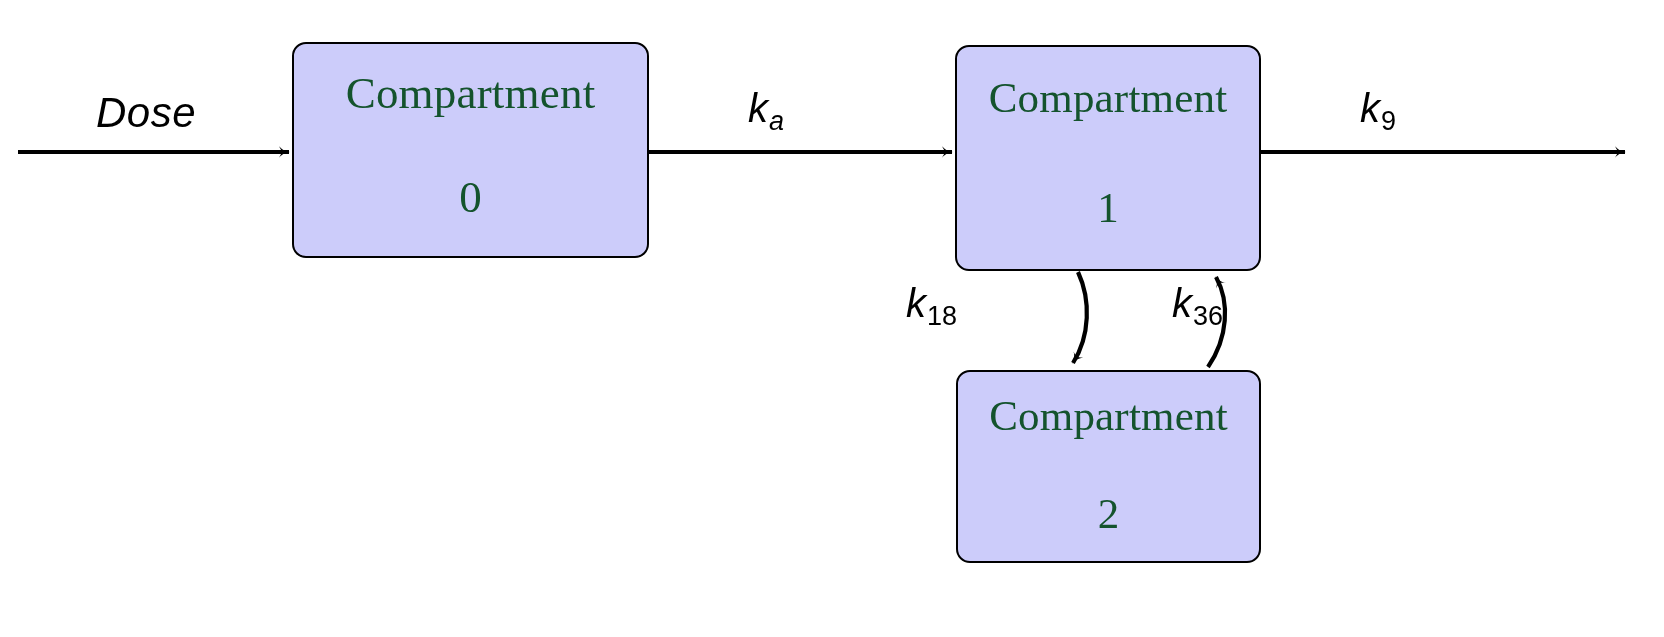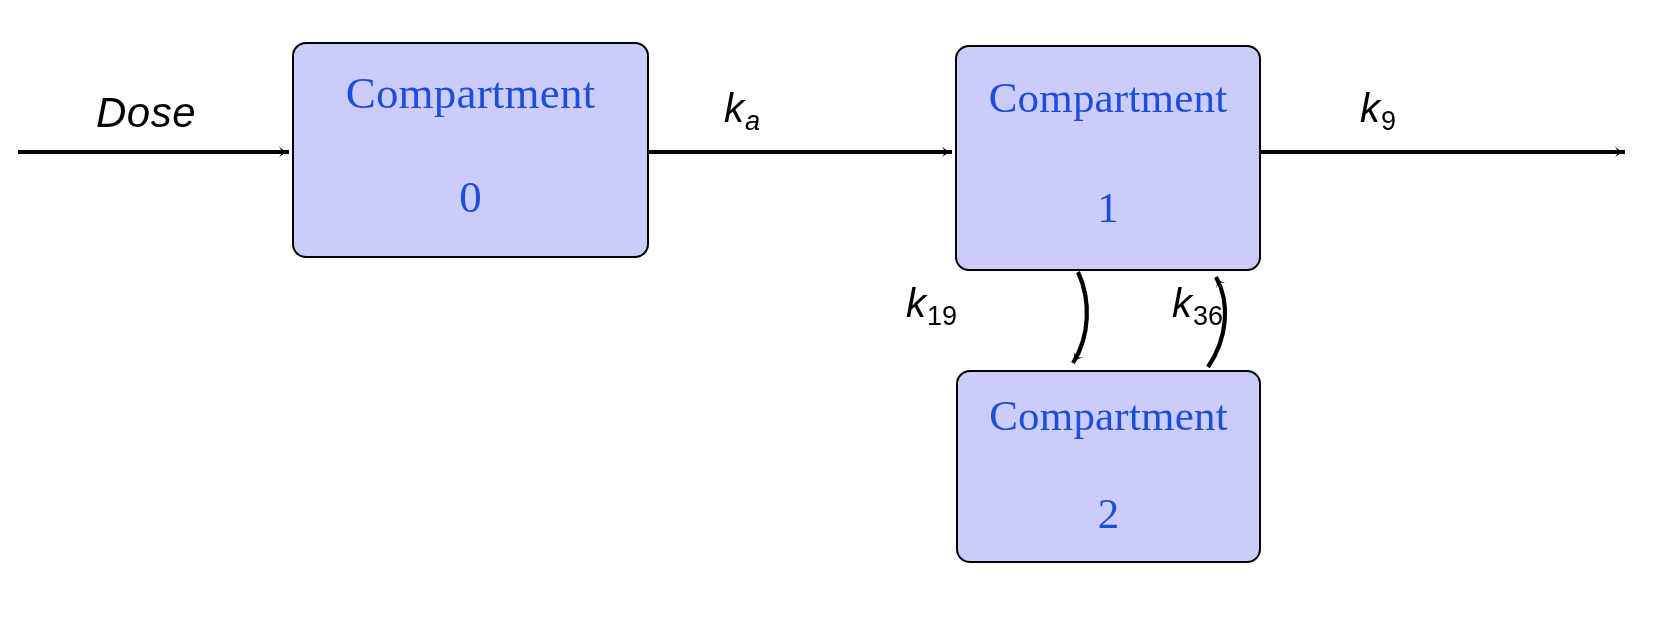--- a/index.html
+++ b/index.html
@@ -31,21 +31,21 @@
     position: absolute;
     box-sizing: border-box;
     background: #ccccfa;
     border: 2.2px solid #000000;
     border-radius: 14px;
     display: flex;
     flex-direction: column;
     align-items: center;
     justify-content: space-between;
     font-family: "Liberation Serif", "DejaVu Serif", serif;
-    color: #1d4ed8;
+    color: #14532d;
   }
   .box .box-title {
     font-size: 45px;
     line-height: 1;
     white-space: nowrap;
     letter-spacing: 0.2px;
   }
   .box .box-index {
     font-size: 45px;
     line-height: 1;
@@ -90,21 +90,21 @@
     font-size: 27px;
     vertical-align: -0.30em;
     margin-left: 1px;
   }
   #label-dose {
     left: 96px;  top: 92px;
     font-style: italic;
     font-size: 42px;
     letter-spacing: 0.5px;
   }
-  #label-ka  { left: 724px;  top: 88px; }
+  #label-ka  { left: 748px;  top: 88px; }
   #label-k10 { left: 1360px; top: 88px; }
   #label-k12 { left: 906px;  top: 283px; }
   #label-k21 { left: 1172px; top: 283px; }
 </style>
 </head>
 <body>
 
 <div id="diagram-root">
 
   <svg id="diagram-svg" viewBox="0 0 1664 637" xmlns="http://www.w3.org/2000/svg">
@@ -146,20 +146,20 @@
 
   <div class="math-label" id="label-ka">
     <span class="mi">k</span><span class="sub-it">a</span>
   </div>
 
   <div class="math-label" id="label-k10">
     <span class="mi">k</span><span class="sub-rm">9</span>
   </div>
 
   <div class="math-label" id="label-k12">
-    <span class="mi">k</span><span class="sub-rm">19</span>
+    <span class="mi">k</span><span class="sub-rm">18</span>
   </div>
 
   <div class="math-label" id="label-k21">
     <span class="mi">k</span><span class="sub-rm">36</span>
   </div>
 
 </div>
 
 </body></html>

